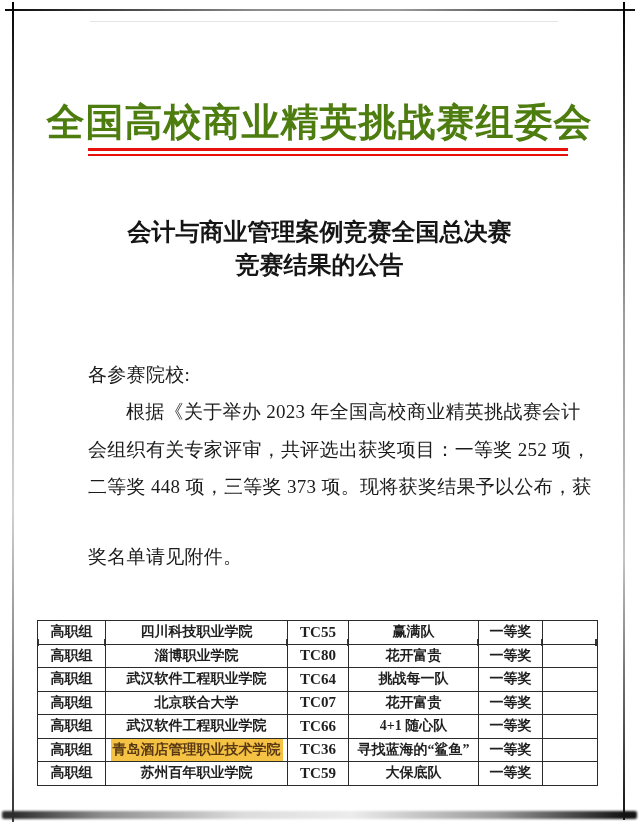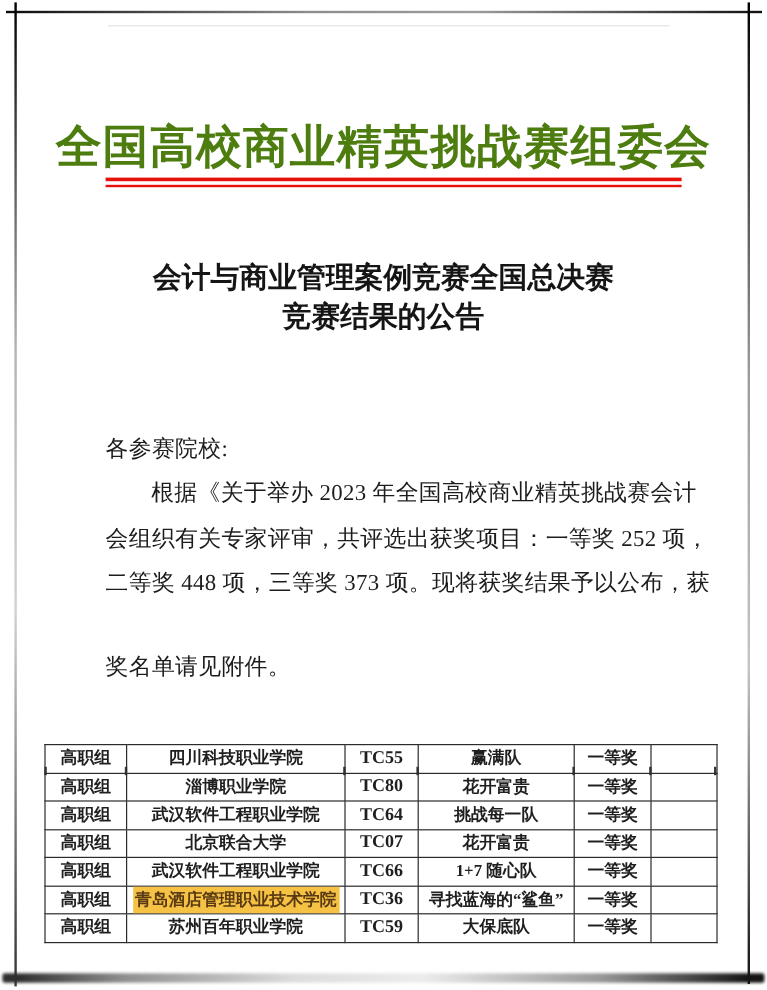--- a/index.html
+++ b/index.html
@@ -126,21 +126,21 @@
         <td>北京联合大学</td>
         <td class="code">TC07</td>
         <td class="team">花开富贵</td>
         <td>一等奖</td>
         <td></td>
       </tr>
       <tr>
         <td>高职组</td>
         <td>武汉软件工程职业学院</td>
         <td class="code">TC66</td>
-        <td class="team">1+7 随心队</td>
+        <td class="team">4+1 随心队</td>
         <td>一等奖</td>
         <td></td>
       </tr>
       <tr>
         <td>高职组</td>
         <td><span class="hl">青岛酒店管理职业技术学院</span></td>
         <td class="code">TC36</td>
         <td class="team">寻找蓝海的“鲨鱼”</td>
         <td>一等奖</td>
         <td></td>

